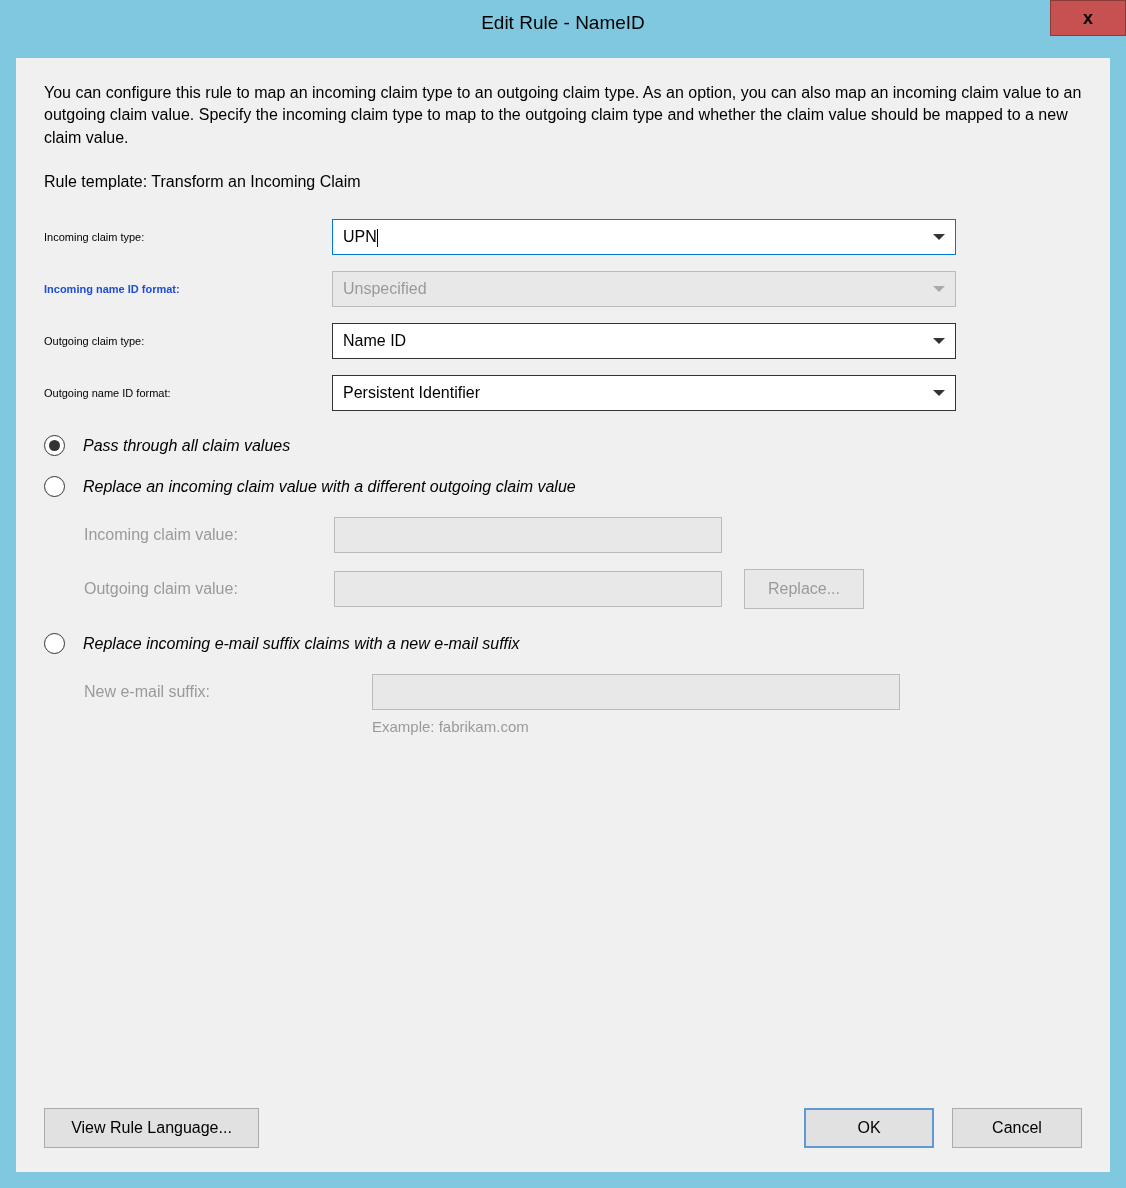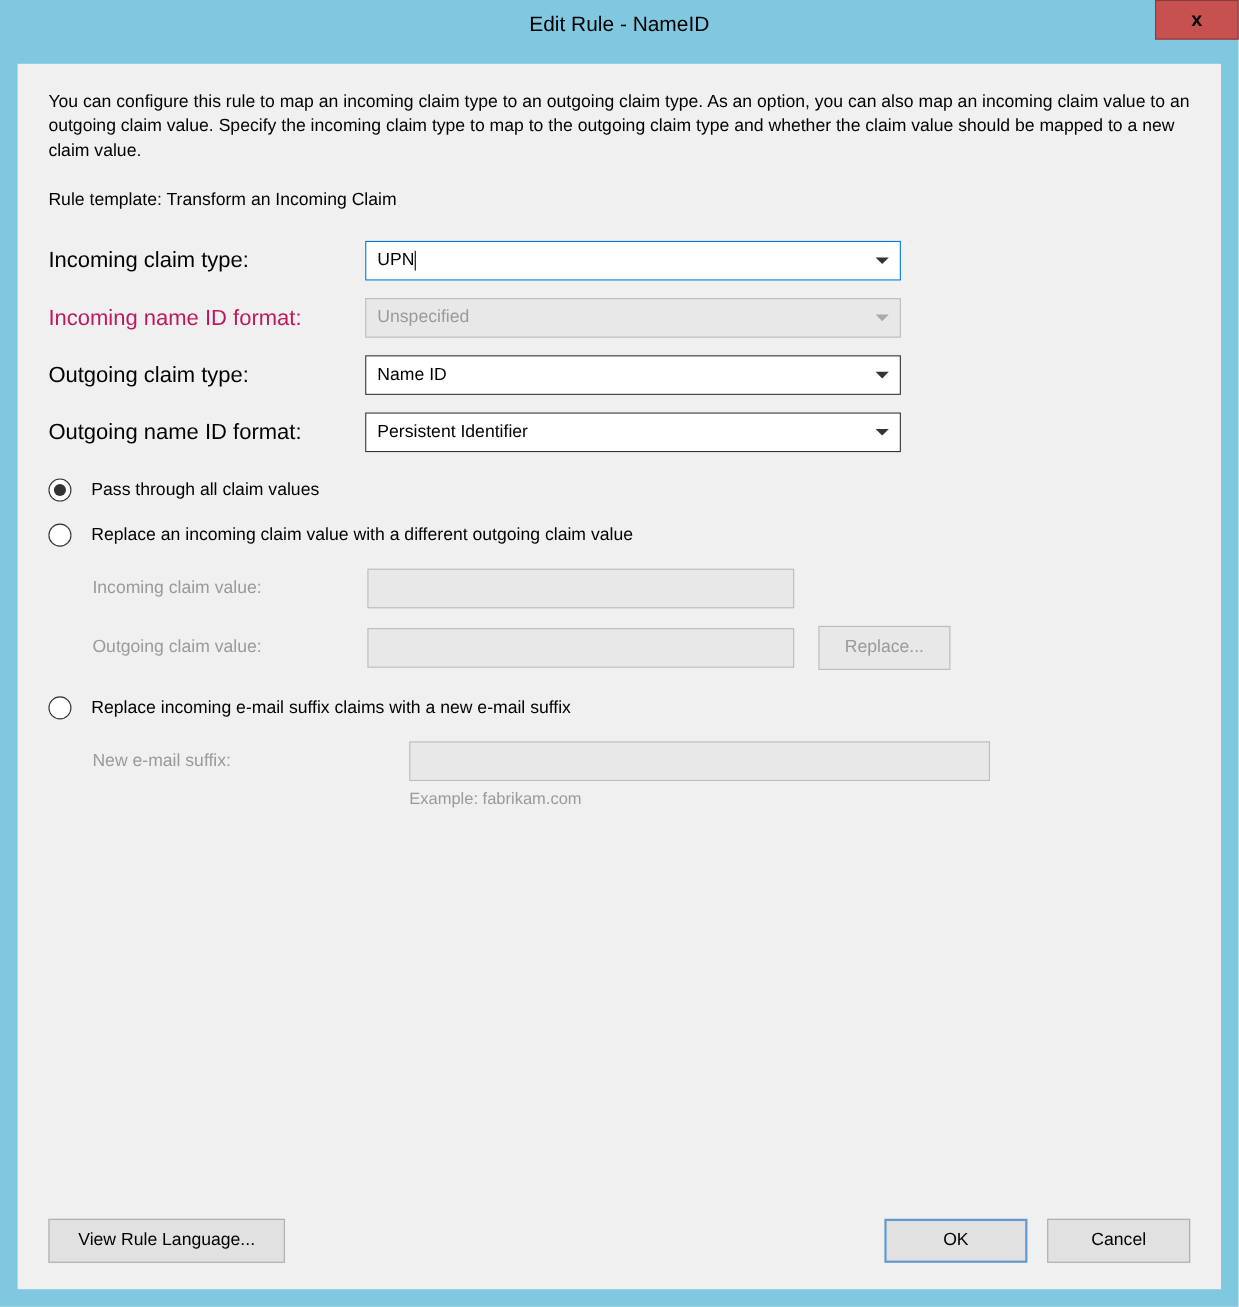--- a/index.html
+++ b/index.html
@@ -83,29 +83,30 @@
       margin-top: 12px;
       margin-bottom: 28px;
     }
     .form-row {
       display: flex;
       align-items: center;
       margin-bottom: 16px;
     }
     .form-row .row-label {
       width: 288px;
-      font-size: 20px;
+      font-size: 11px;
       color: #000;
     }
     .form-row .row-label.disabled {
-      color: #be185d;
+      color: #1d4ed8;
+      font-weight: bold;
     }
     .combobox {
       position: relative;
-      width: 487px;
+      width: 624px;
       height: 36px;
       border: 1px solid #4a6a8a;
       background: #fff;
       display: flex;
       align-items: center;
       padding: 0 10px;
       cursor: pointer;
     }
     .combobox.focused {
       border: 1px solid #0078d7;
@@ -136,20 +137,21 @@
     .combobox.disabled .combo-arrow {
       border-top-color: #aaa;
     }
     .radio-group {
       margin-top: 24px;
     }
     .radio-row {
       display: flex;
       align-items: center;
       margin-bottom: 20px;
+      font-style: italic;
     }
     .radio-circle {
       width: 21px;
       height: 21px;
       border-radius: 50%;
       border: 1.5px solid #333;
       background: #fff;
       margin-right: 18px;
       display: flex;
       align-items: center;

